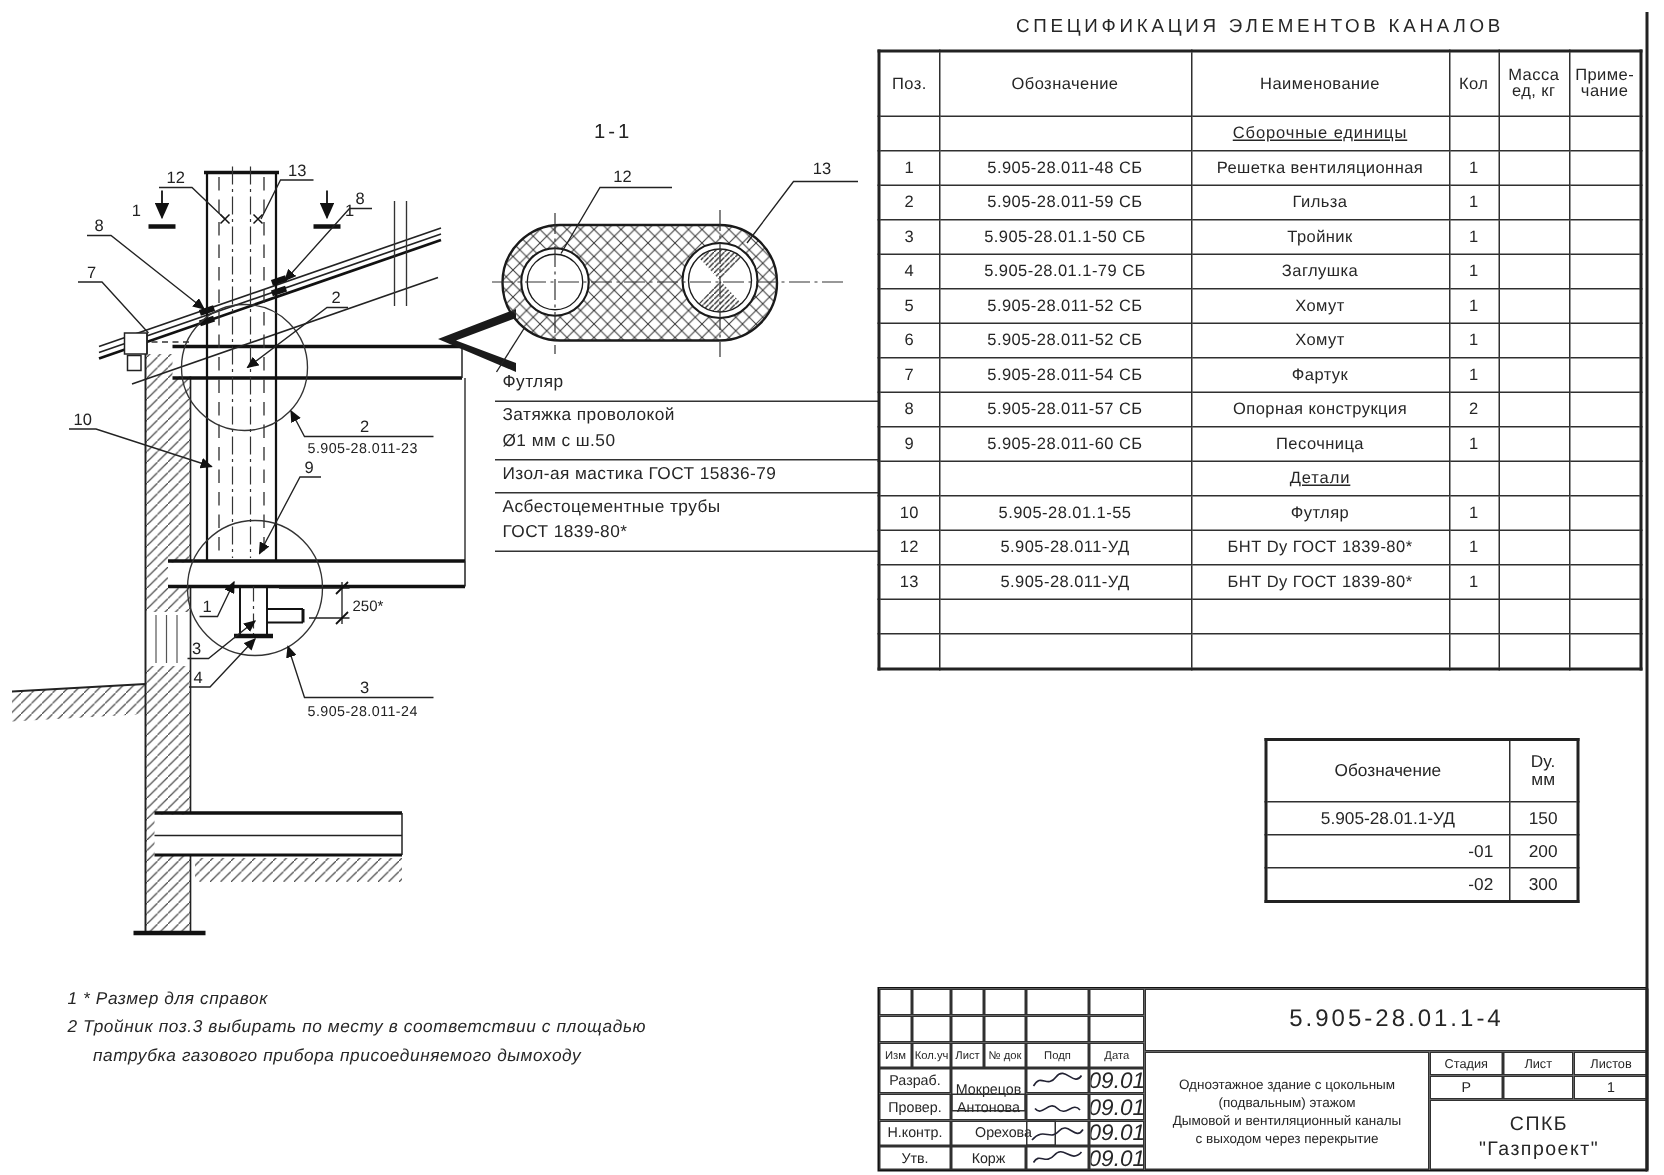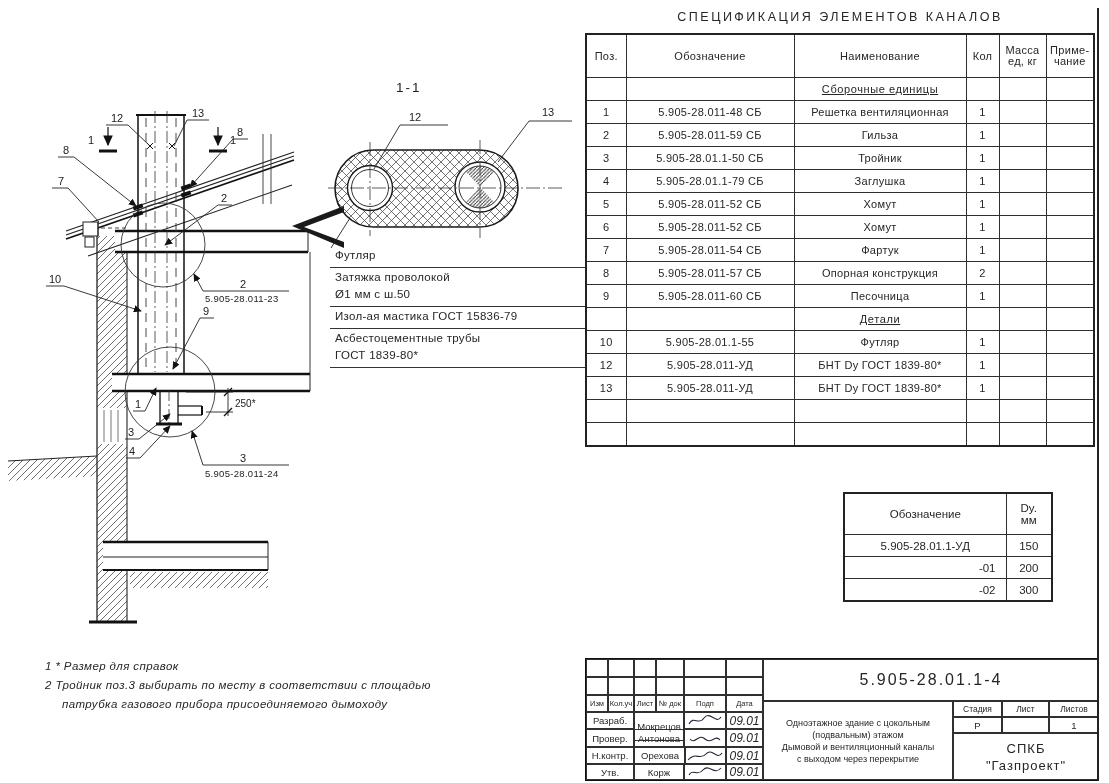--- a/index.html
+++ b/index.html
@@ -42,21 +42,21 @@
   
   .tb{position:absolute;left:585px;top:658px;width:513px;height:123px;
       border:1.6px solid #111;box-sizing:border-box;}
   .tb .c{position:absolute;border:1px solid #303030;box-sizing:border-box;display:flex;
          align-items:center;justify-content:center;font-size:9.5px;overflow:hidden;
          white-space:nowrap;background:transparent;}
   .tb .lbl{font-size:7.5px;}
   .tb .doc{font-size:16px;letter-spacing:2px;}
   .tb .desc{flex-direction:column;font-size:9px;line-height:12px;}
   .tb .org{flex-direction:column;font-size:13px;line-height:17px;letter-spacing:1px;}
-  .tb .hand{font-style:italic;font-size:12px;}
+  .tb .hand{font-style:italic;font-size:15px;}
 
   .vframe{position:absolute;left:1097px;top:8px;width:2px;height:773px;background:#222;}
 </style>
 </head>
 <body>
 
 <div class="page">
 
   <svg class="abs" style="left:0;top:0" width="590" height="660" viewBox="0 0 590 660">
     <defs>
@@ -479,21 +479,21 @@
     <div class="c hand" style="left:140px;top:53px;width:37px;height:17px">09.01</div>
     <div class="c" style="left:0;top:70px;width:48px;height:18px">Провер.</div>
     <div class="c" style="left:48px;top:70px;width:50px;height:18px">Антонова</div>
     <div class="c" style="left:98px;top:70px;width:42px;height:18px">
       <svg width="38" height="14">
           <path d="M4,8 C9,14 13,2 19,8 S29,3 34,9" stroke="#223" stroke-width="1.1" fill="none"></path>
         </svg>
       </div>
     <div class="c hand" style="left:140px;top:70px;width:37px;height:18px">09.01</div>
     <div class="c" style="left:0;top:88px;width:48px;height:17px">Н.контр.</div>
-    <div class="c" style="left:48px;top:88px;width:52px;height:17px">Орехова</div>
+    <div class="c" style="left:48px;top:88px;width:70px;height:17px">Орехова</div>
     <div class="c" style="left:98px;top:88px;width:42px;height:17px">
       <svg width="38" height="14">
           <path d="M2,11 C10,2 14,12 20,5 S31,12 36,4" stroke="#223" stroke-width="1.1" fill="none"></path>
         </svg>
       </div>
     <div class="c hand" style="left:140px;top:88px;width:37px;height:17px">09.01</div>
     <div class="c" style="left:0;top:105px;width:48px;height:16px">Утв.</div>
     <div class="c" style="left:48px;top:105px;width:50px;height:16px">Корж</div>
     <div class="c" style="left:98px;top:105px;width:42px;height:16px">
       <svg width="38" height="13">

